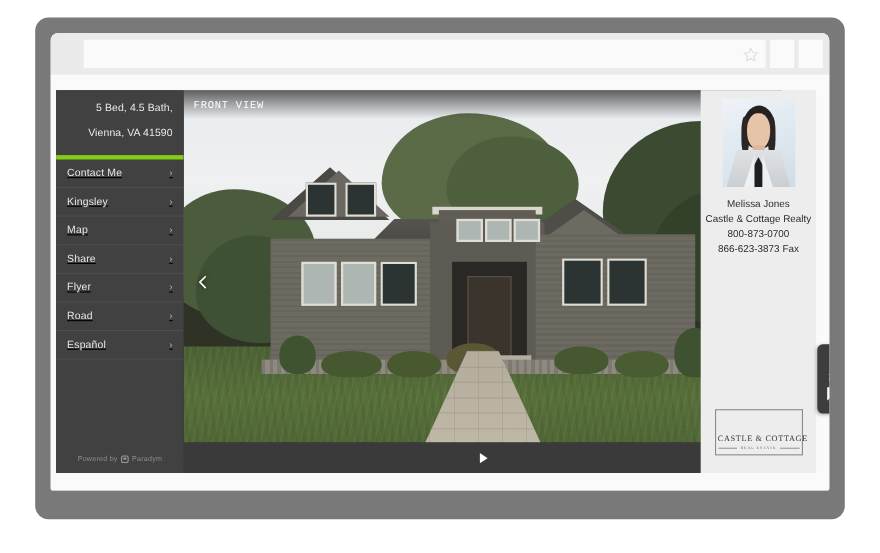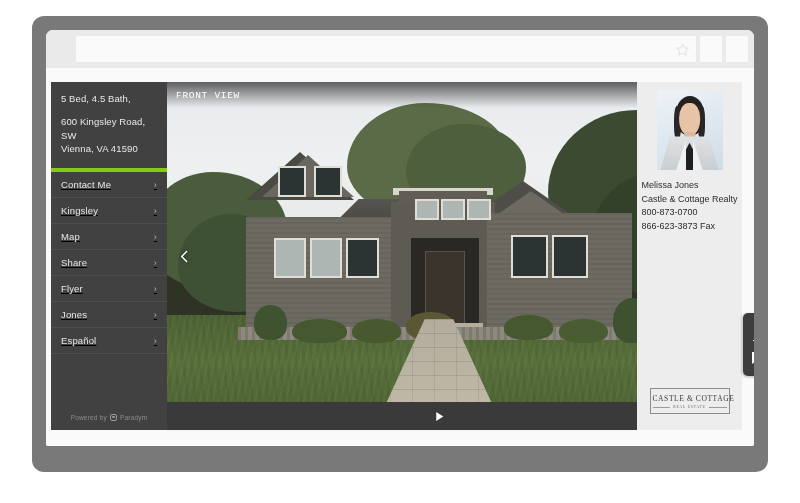--- a/index.html
+++ b/index.html
@@ -103,20 +103,21 @@
     display: flex;
     flex-direction: column;
   }
 
   .prop-summary {
     padding: 10px 10px 12px 10px;
     color: #e9e9e9;
     font-size: 9.5px;
     line-height: 1.45;
     letter-spacing: .1px;
+    text-align: right;
   }
   .prop-beds { margin-bottom: 9px; }
   .prop-addr-line { display: block; }
 
   .menu { border-top: 4px solid #84cc16; text-decoration: underline; }
 
   .menu-item {
     display: flex;
     align-items: center;
     justify-content: space-between;
@@ -465,34 +466,35 @@
   .ap-lapel-l, .ap-lapel-r {
     position: absolute; bottom: 0;
     width: 15%; height: 38%;
     background: #eef0f1;
   }
   .ap-lapel-l { left: 30%; clip-path: polygon(100% 0, 100% 100%, 0 100%); }
   .ap-lapel-r { right: 30%; clip-path: polygon(0 0, 100% 100%, 0 100%); }
 
   .agent-info {
     margin-top: 9px;
+    text-align: center;
     color: #2c2c2c;
     line-height: 1.5;
   }
   .agent-name { font-size: 9px; }
   .agent-company { font-size: 9px; }
   .agent-phone { font-size: 9px; }
   .agent-fax { font-size: 9px; }
 
   .brand-logo {
     margin-top: auto;
     margin-bottom: 16px;
     width: 80px;
     border: 1px solid #8b8b8b;
-    padding: 5px 2px 4px 2px;
+    padding: 21px 2px 4px 2px;
     text-align: left;
     background: transparent;
   }
   .brand-title {
     font-family: "Liberation Serif", serif;
     font-size: 7.5px;
     letter-spacing: .6px;
     color: #3a3a3a;
     white-space: nowrap;
   }
@@ -570,21 +572,20 @@
     </div>
 
     <div class="page-viewport">
 
       <div class="tour-app">
 
         <div class="sidebar">
 
           <div class="prop-summary">
             <div class="prop-beds">5 Bed, 4.5 Bath,</div>
-            <span class="prop-addr-line">600 Kingsley Road, SW</span>
             <span class="prop-addr-line">Vienna, VA 41590</span>
           </div>
 
           <div class="menu">
             <div class="menu-item">
               <span>Contact Me</span>
               <span class="menu-chevron">›</span>
             </div>
             <div class="menu-item">
               <span>Kingsley</span>
@@ -596,21 +597,21 @@
             </div>
             <div class="menu-item">
               <span>Share</span>
               <span class="menu-chevron">›</span>
             </div>
             <div class="menu-item">
               <span>Flyer</span>
               <span class="menu-chevron">›</span>
             </div>
             <div class="menu-item">
-              <span>Jones</span>
+              <span>Road</span>
               <span class="menu-chevron">›</span>
             </div>
             <div class="menu-item">
               <span>Español</span>
               <span class="menu-chevron">›</span>
             </div>
           </div>
 
           <div class="powered-by">
             <span>Powered by</span>

